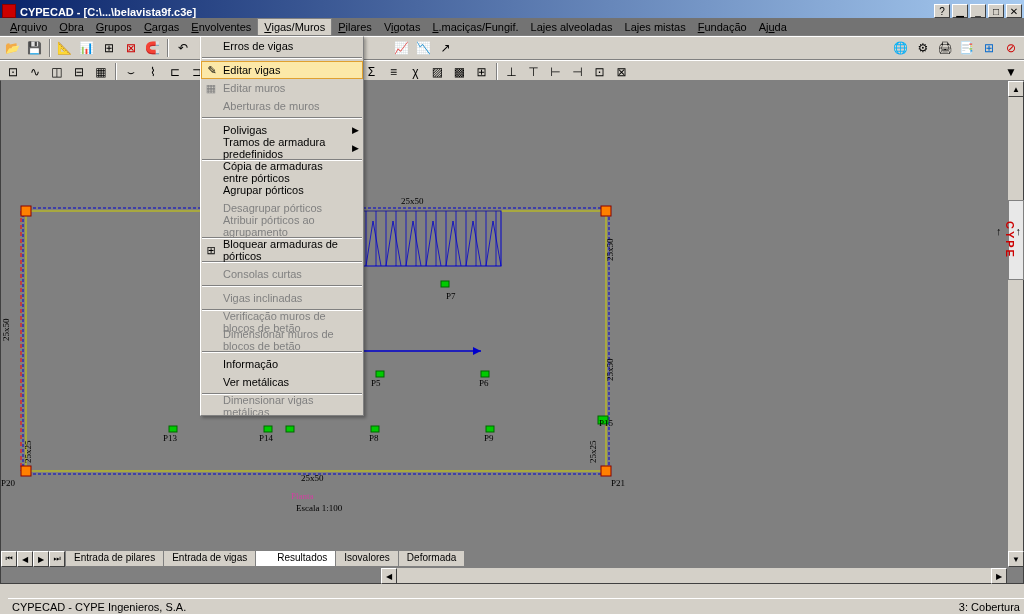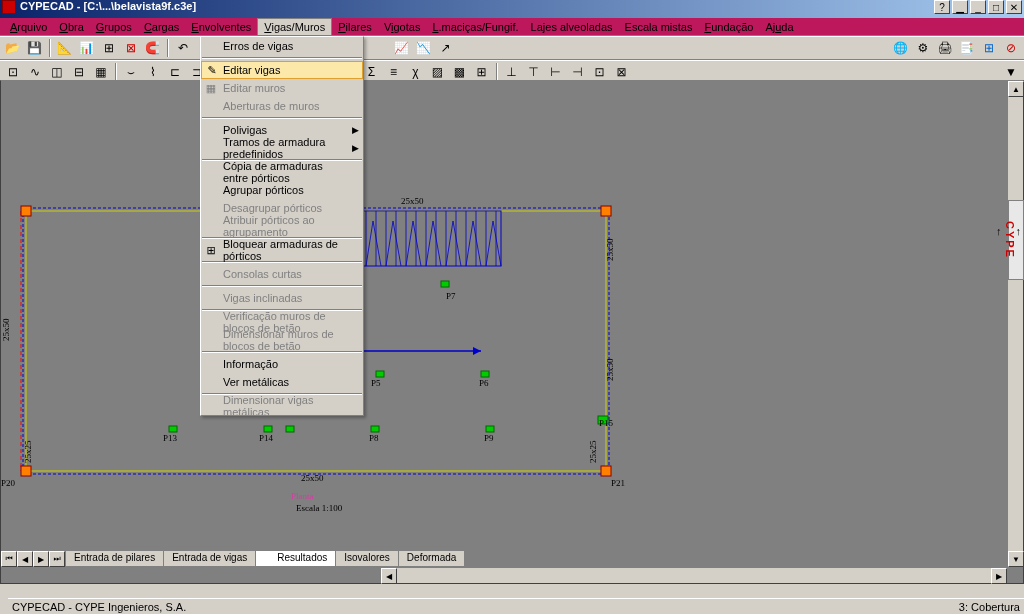--- a/index.html
+++ b/index.html
@@ -1,21 +1,21 @@
 <!DOCTYPE html>
 <html><head>
 <meta charset="utf-8">
 <style>
 *{box-sizing:border-box;margin:0;padding:0;font-family:"Tahoma",sans-serif;font-size:11px;}
 body{background:#d4d0c8;width:1024px;height:614px;overflow:hidden;position:relative;}
-.titlebar{height:18px;background:linear-gradient(to right,#0a246a,#a6caf0);color:#fff;display:flex;align-items:flex-start;padding:0 2px;}
+.titlebar{height:18px;background:linear-gradient(to right,#0a246a,#a6caf0);color:#fff;display:flex;align-items:flex-end;padding:0 2px;}
 .titlebar .icon{width:14px;height:14px;background:#c00;margin-right:4px;border:1px solid #800;}
 .titlebar .title{flex:1;font-weight:bold;}
 .winbtn{width:16px;height:14px;background:#d4d0c8;border:1px solid #fff;border-right-color:#404040;border-bottom-color:#404040;margin-left:2px;display:flex;align-items:center;justify-content:center;font-family:Marlett,Arial;font-size:10px;color:#000;}
-.menubar{height:18px;background:#be185d;display:flex;align-items:center;padding-left:4px;border-bottom:1px solid #808080;}
+.menubar{height:18px;background:#737373;display:flex;align-items:center;padding-left:4px;border-bottom:1px solid #808080;}
 .menubar .mitem{padding:2px 6px;cursor:default;}
 .menubar .mitem u{text-decoration:underline;}
 .toolbar{height:24px;background:#d4d0c8;border-top:1px solid #fff;border-bottom:1px solid #808080;display:flex;align-items:center;padding:0 2px;}
 .tbtn{width:20px;height:20px;border:1px solid transparent;margin:0 1px;display:flex;align-items:center;justify-content:center;font-size:12px;}
 .tsep{width:2px;height:18px;border-left:1px solid #808080;border-right:1px solid #fff;margin:0 3px;}
 .workspace{position:absolute;top:80px;left:0;right:0;bottom:30px;background:#808080;border:1px solid #404040;border-top-color:#808080;}
 .canvas{position:absolute;top:0;left:0;right:16px;bottom:16px;background:#808080;overflow:hidden;}
 .scrollv{position:absolute;right:0;top:0;bottom:16px;width:16px;background:#d4d0c8;border-left:1px solid #808080;}
 .scrollh{position:absolute;left:0;right:16px;bottom:0;height:16px;background:#d4d0c8;border-top:1px solid #808080;display:flex;}
 .sbtn{width:16px;height:16px;background:#d4d0c8;border:1px solid #fff;border-right-color:#404040;border-bottom-color:#404040;display:flex;align-items:center;justify-content:center;font-size:8px;}
@@ -52,21 +52,21 @@
   <span class="mitem"><u>A</u><span title="Arquivo">rquivo</span></span>
   <span class="mitem"><u>O</u>bra</span>
   <span class="mitem"><u>G</u>rupos</span>
   <span class="mitem"><u>C</u>argas</span>
   <span class="mitem"><u>E</u>nvolventes</span>
   <span class="mitem" style="background:#d4d0c8;border:1px solid #808080;border-bottom:none;"><u>V</u>igas/Muros</span>
   <span class="mitem"><u>P</u>ilares</span>
   <span class="mitem">V<u>i</u>gotas</span>
   <span class="mitem"><u>L</u>.maciças/Fungif.</span>
   <span class="mitem">Lajes alveoladas</span>
-  <span class="mitem">Escala mistas</span>
+  <span class="mitem">Lajes mistas</span>
   <span class="mitem"><u>F</u>undação</span>
   <span class="mitem">Aj<u>u</u>da</span>
 </div>
 
 <div class="toolbar">
   <div class="tbtn">📂</div>
   <div class="tbtn">💾</div>
   <div class="tsep"></div>
   <div class="tbtn">📐</div>
   <div class="tbtn">📊</div>

